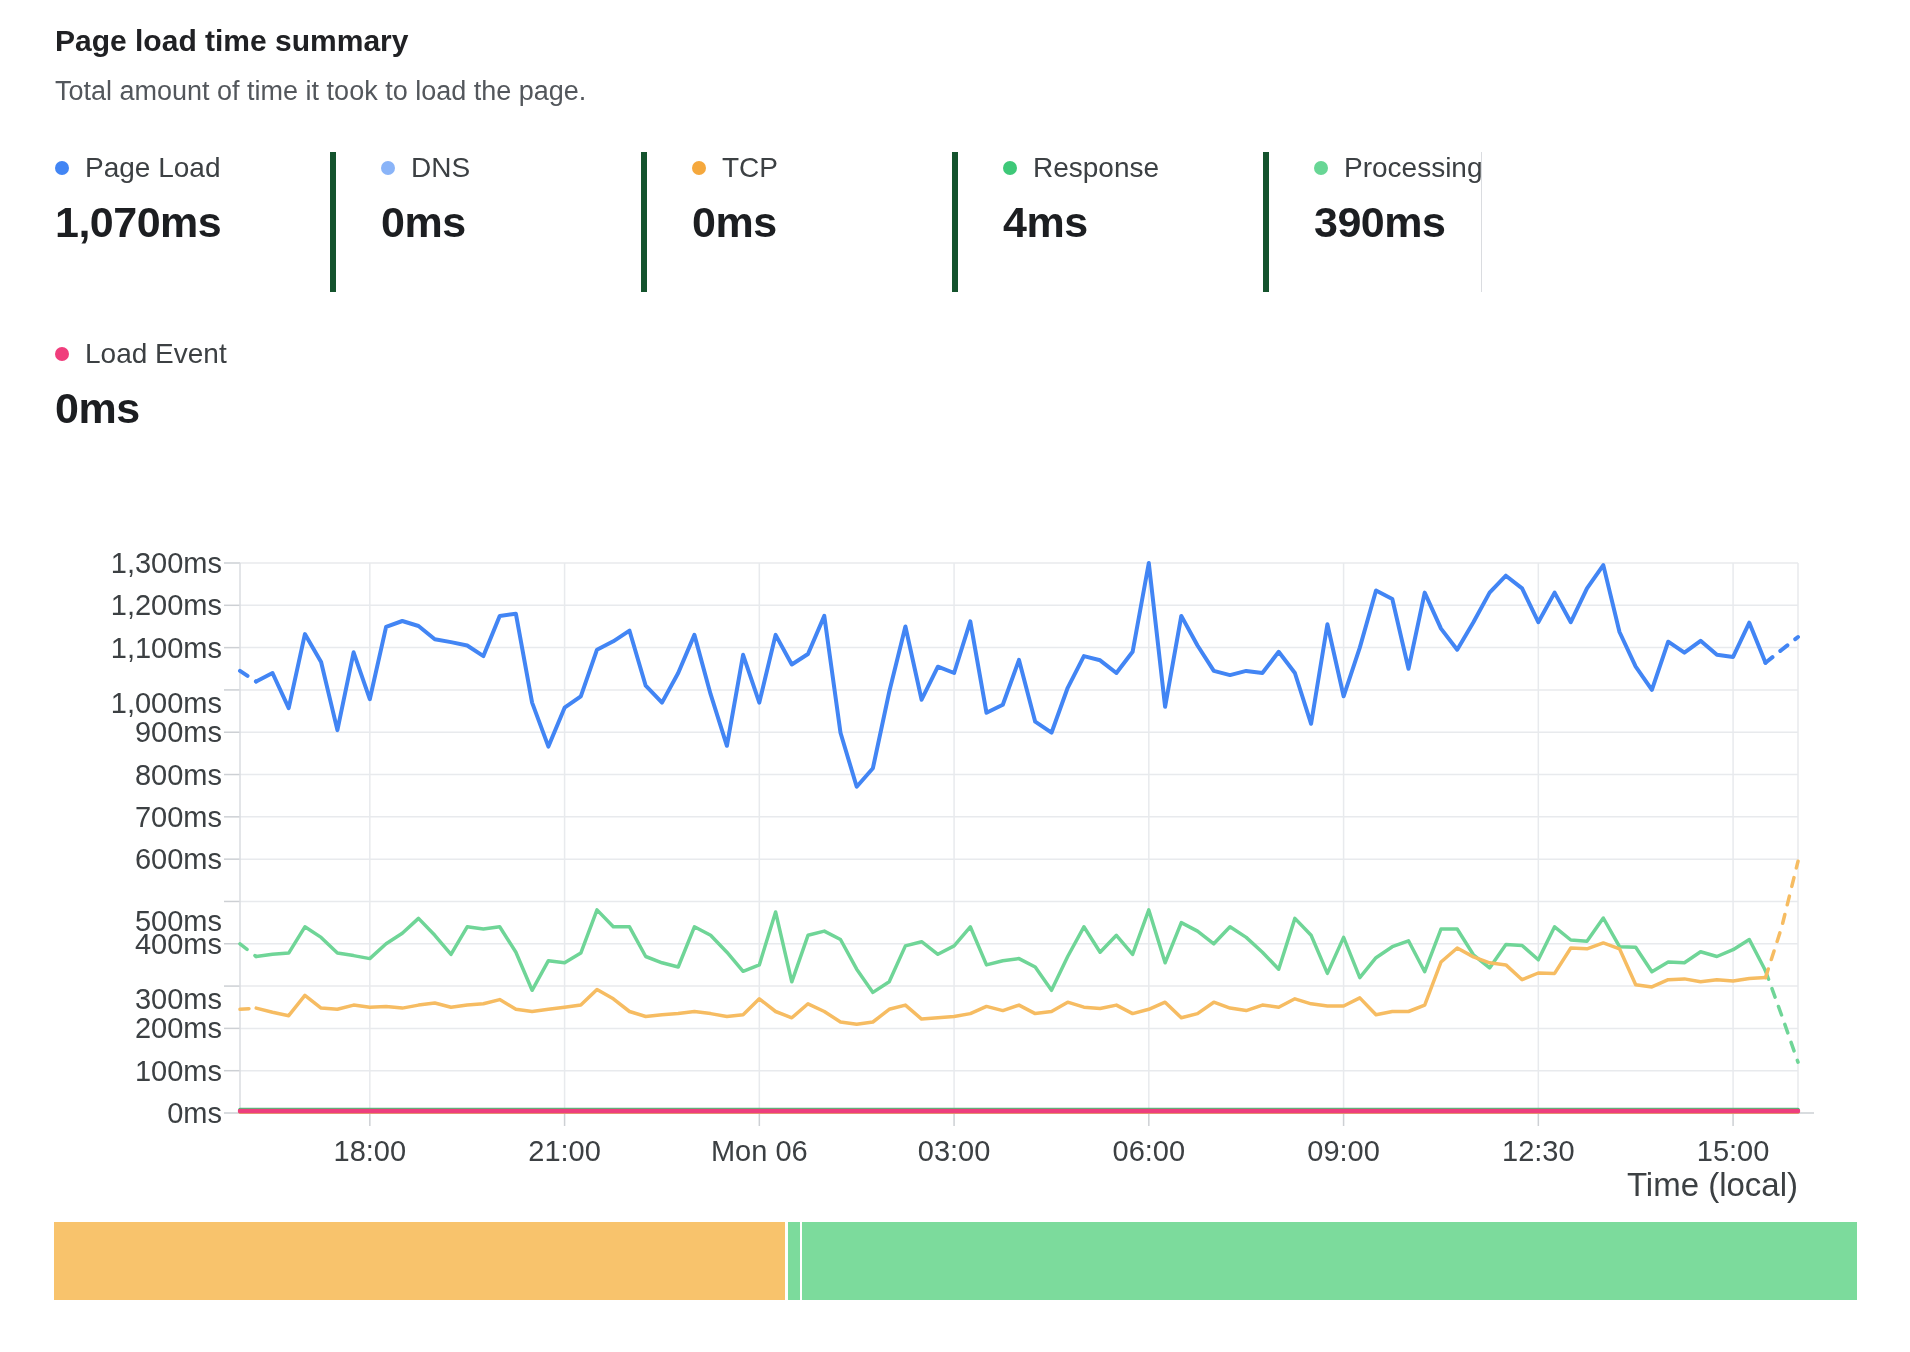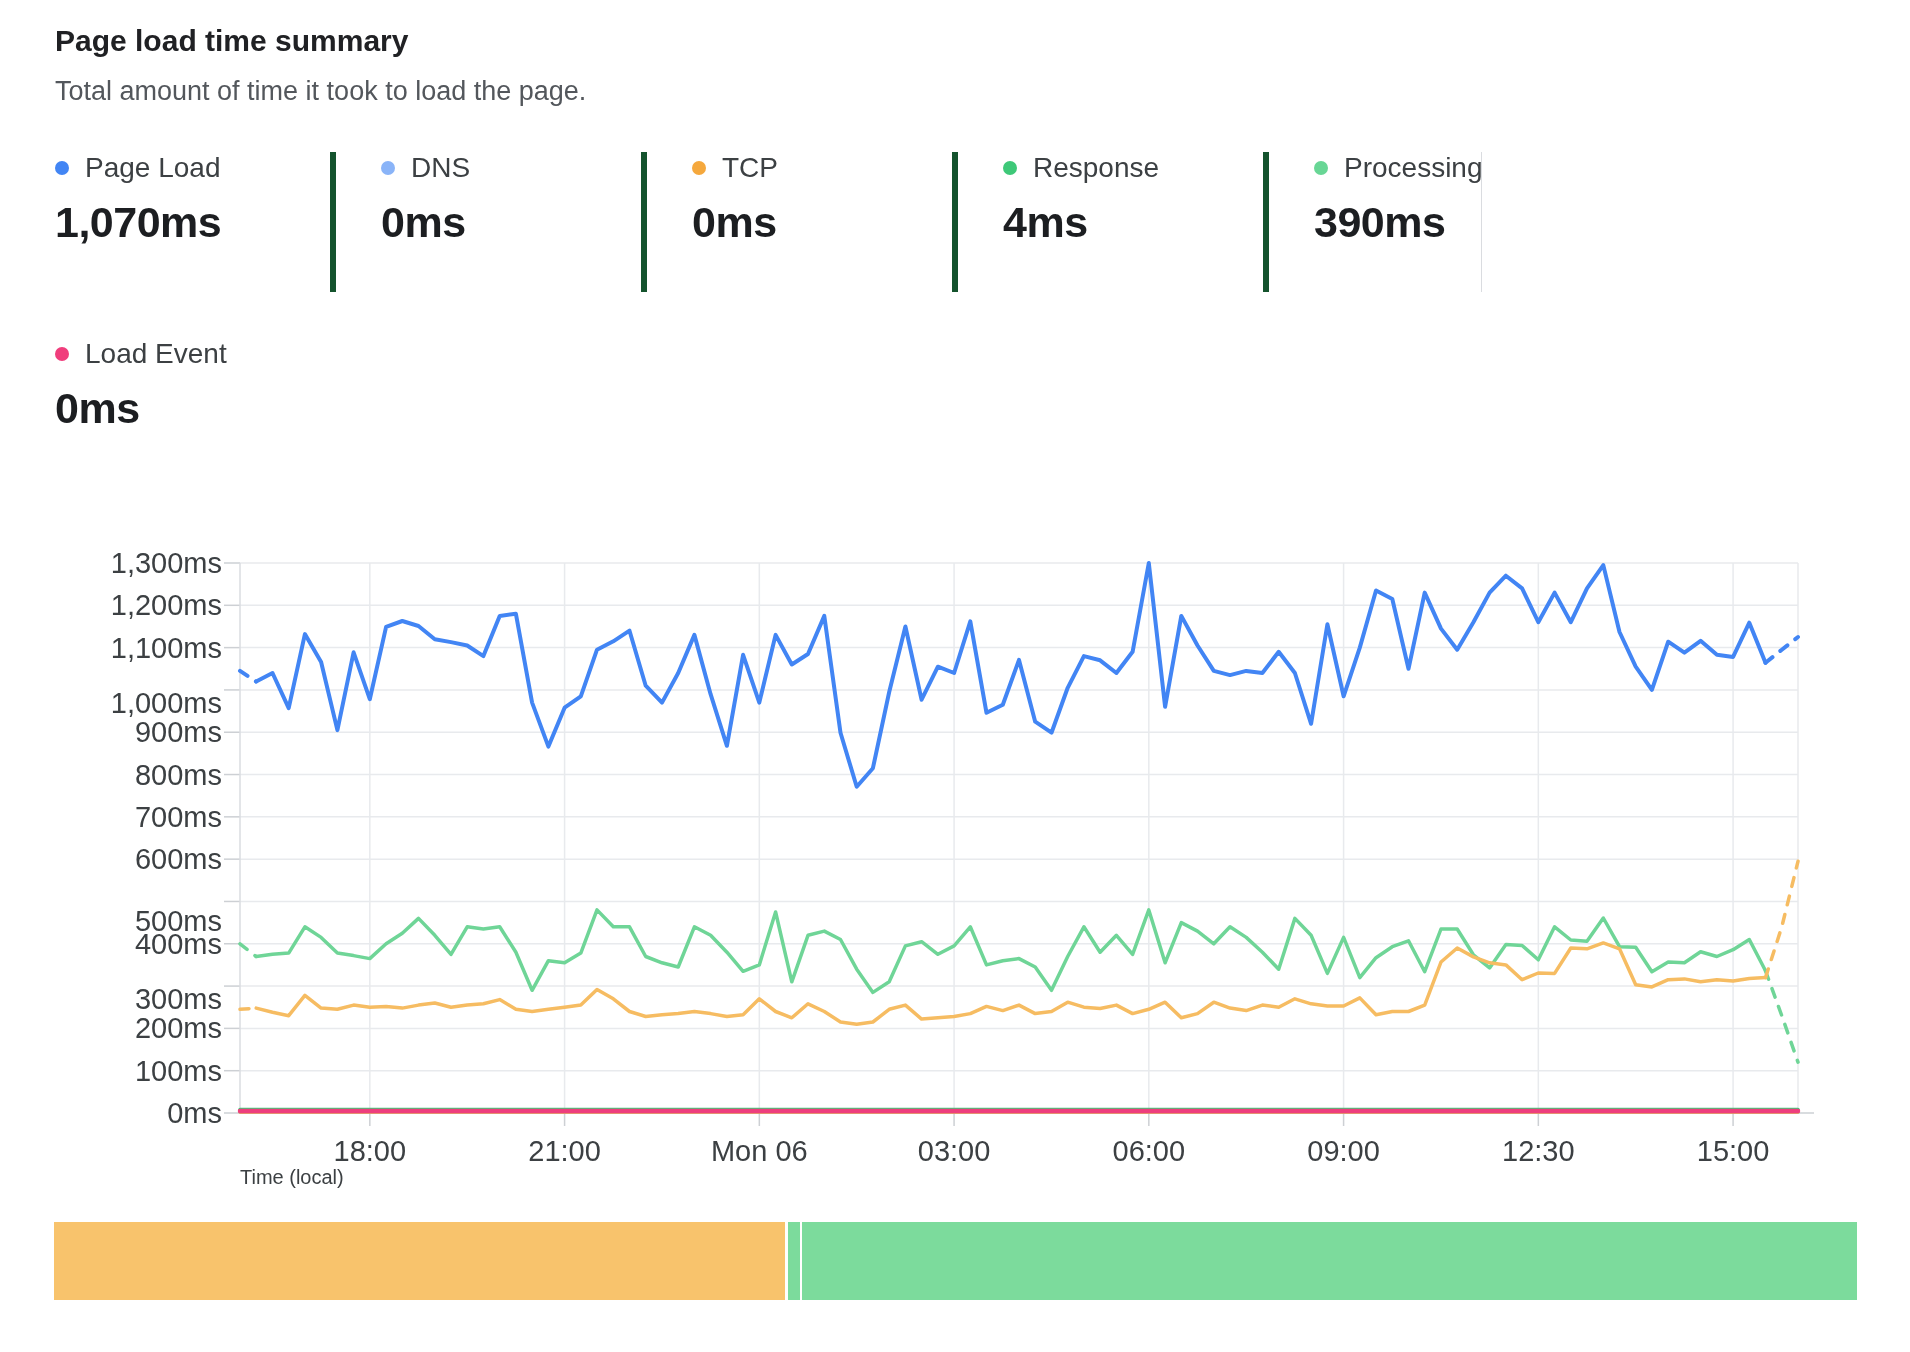--- a/index.html
+++ b/index.html
@@ -12,21 +12,21 @@
   .stat:last-child{width:219px;border-right:1px solid #dadce0;}
   .stat-head{display:flex;align-items:center;}
   .dot{width:14px;height:14px;border-radius:50%;flex:0 0 auto;margin-right:16px;}
   .stat-label{font-size:28px;color:#3c4043;}
   .stat-value{font-size:43px;font-weight:700;color:#1c1e21;margin-top:14px;letter-spacing:-0.5px;}
   .load-event{position:absolute;left:55px;top:338px;}
   .ylabels{position:absolute;left:0;top:563px;width:222px;height:550px;}
   .ylabel{position:absolute;right:0;width:222px;text-align:right;font-size:29px;color:#3c4043;height:34px;line-height:34px;}
   .xlabels{position:absolute;left:240px;top:1127px;width:1558px;height:40px;}
   .xlabel{position:absolute;width:160px;text-align:center;font-size:29px;color:#3c4043;}
-  .axis-title{position:absolute;left:240px;top:1166px;width:1558px;text-align:left;font-size:20px;color:#3c4043;}
+  .axis-title{position:absolute;left:240px;top:1166px;width:1558px;text-align:right;font-size:33px;color:#3c4043;}
   .chart{position:absolute;left:240px;top:563px;overflow:visible;}
   .timing-bar{position:absolute;left:54px;top:1222px;width:1803px;height:78px;display:flex;}
   .seg{height:78px;}
 </style>
 </head>
 <body>
 
 <div class="title">Page load time summary</div>
 <div class="subtitle">Total amount of time it took to load the page.</div>
 

